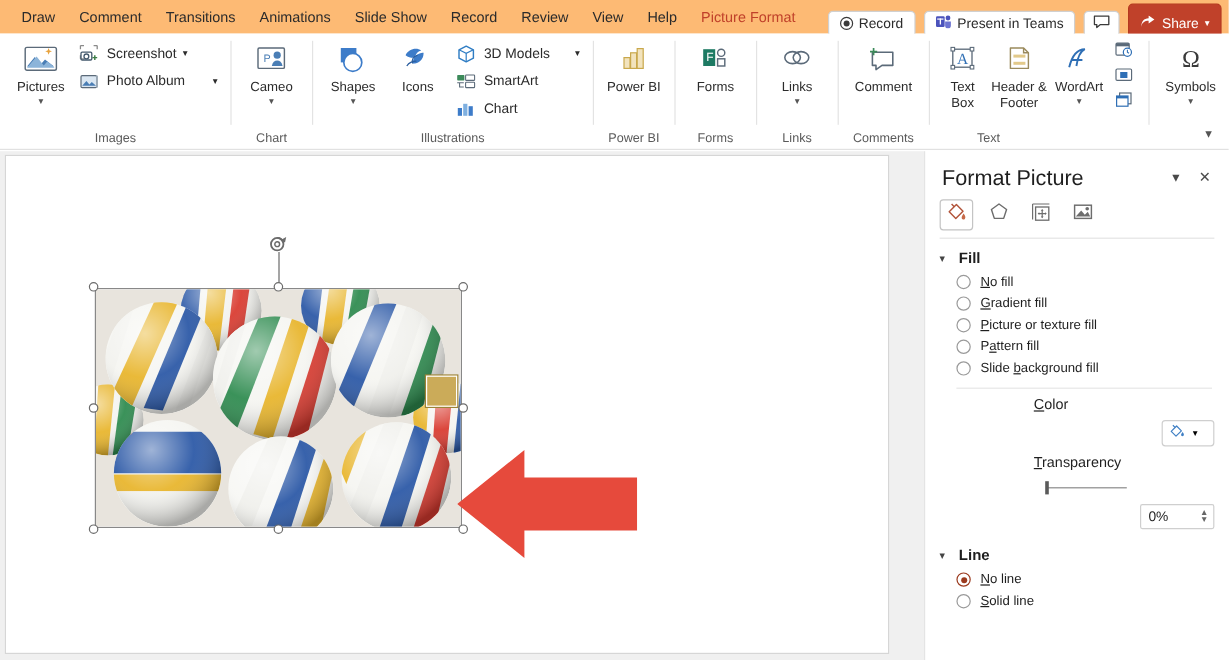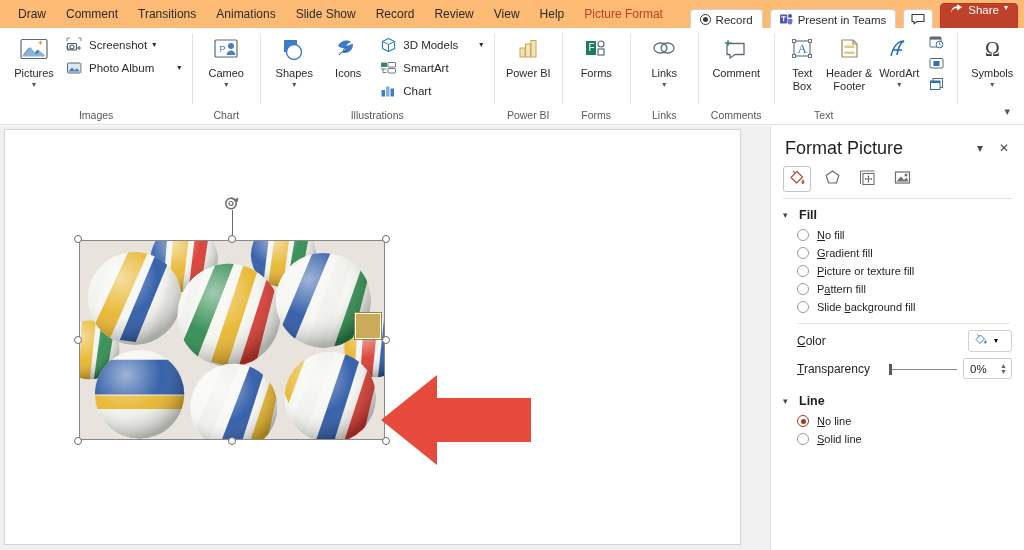--- a/index.html
+++ b/index.html
@@ -29,21 +29,21 @@
     display: flex; align-items: center; gap: 7px;
   }
   .btn-outline {
     display: flex; align-items: center; gap: 5px;
     height: 22px; padding: 0 9px;
     border: 1px solid #d0d0d0; border-radius: 4px;
     background: #fff; font-size: 11.5px; color: #2b2b2b;
     white-space: nowrap; cursor: default;
   }
   .btn-share {
-    display: flex; gap: 5px;
+    display: flex; align-items: center; gap: 5px;
     height: 33px; padding: 0 9px;
     border: 1px solid #b5381f; border-radius: 4px;
     background: #c0412a; color: #fff; font-size: 11.5px;
     white-space: nowrap; cursor: default;
   }
   .rec-dot {
     width: 11px; height: 11px; border-radius: 50%;
     border: 1.6px solid #3a3a3a; position: relative; flex: none;
   }
   .rec-dot::after {
@@ -169,21 +169,21 @@
     border: 1.3px solid #9a9a9a; background: #fff; flex: none; position: relative;
   }
   .rad.on { border-color: #9b3a1e; border-width: 1.5px; }
   .rad.on::after {
     content: ""; position: absolute; left: 2.5px; top: 2.5px;
     width: 5px; height: 5px; border-radius: 50%; background: #9b3a1e;
   }
   .acc { text-decoration: underline; }
   .divider { height: 1px; background: #e7e7e7; margin: 7px 14px 0 26px; }
   .fieldrow {
-    display: flex; align-items: center; padding: 6px 12px 0 26px; gap: 6px;
+    display: flex; align-items: center; padding: 6px 12px 0 26px; gap: 6px; flex-direction: column;
   }
   .fieldlabel { font-size: 12px; color: #1f1f1f; width: 86px; flex: none; }
   .colorbtn {
     margin-left: auto; display: flex; align-items: center; gap: 4px;
     width: 44px; height: 22px; padding: 0 5px;
     border: 1px solid #cfcfcf; border-radius: 3px; background: #fff; cursor: default;
   }
   .slider { position: relative; width: 72px; height: 16px; flex: none; margin-left: -4px; }
   .slider .track {
     position: absolute; left: 6px; right: 0; top: 8px; height: 1px; background: #8a8a8a;

